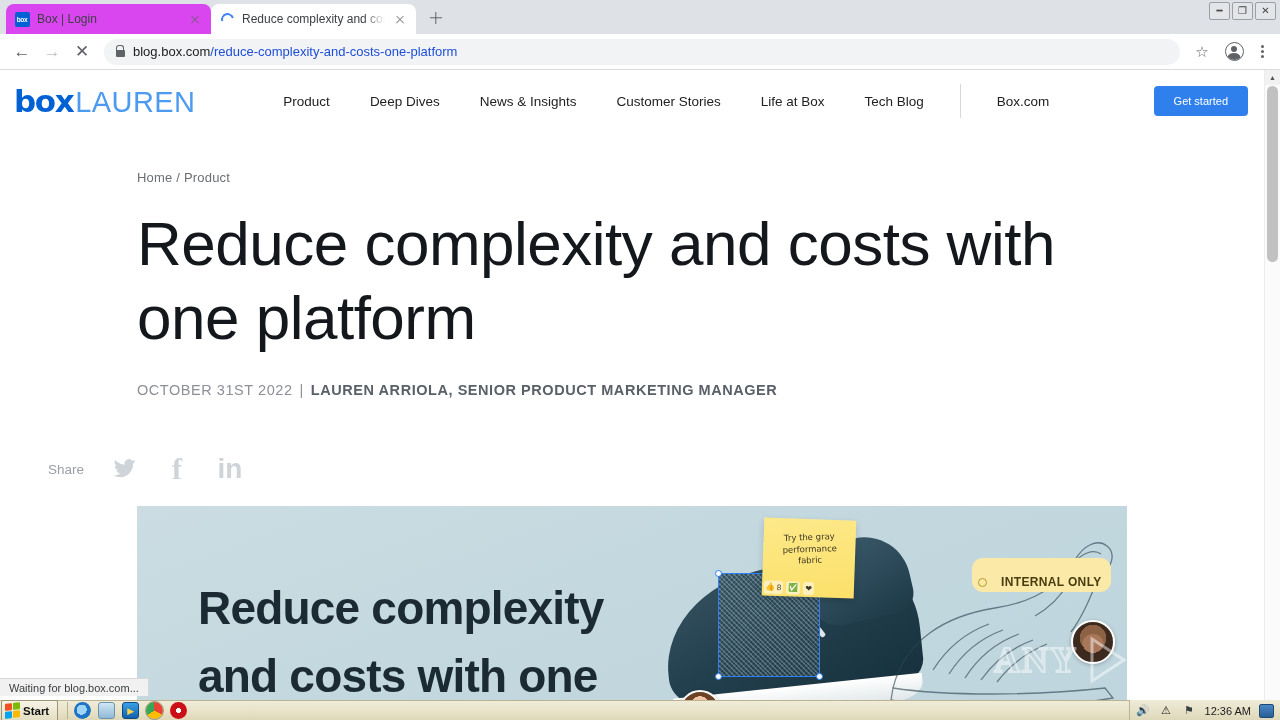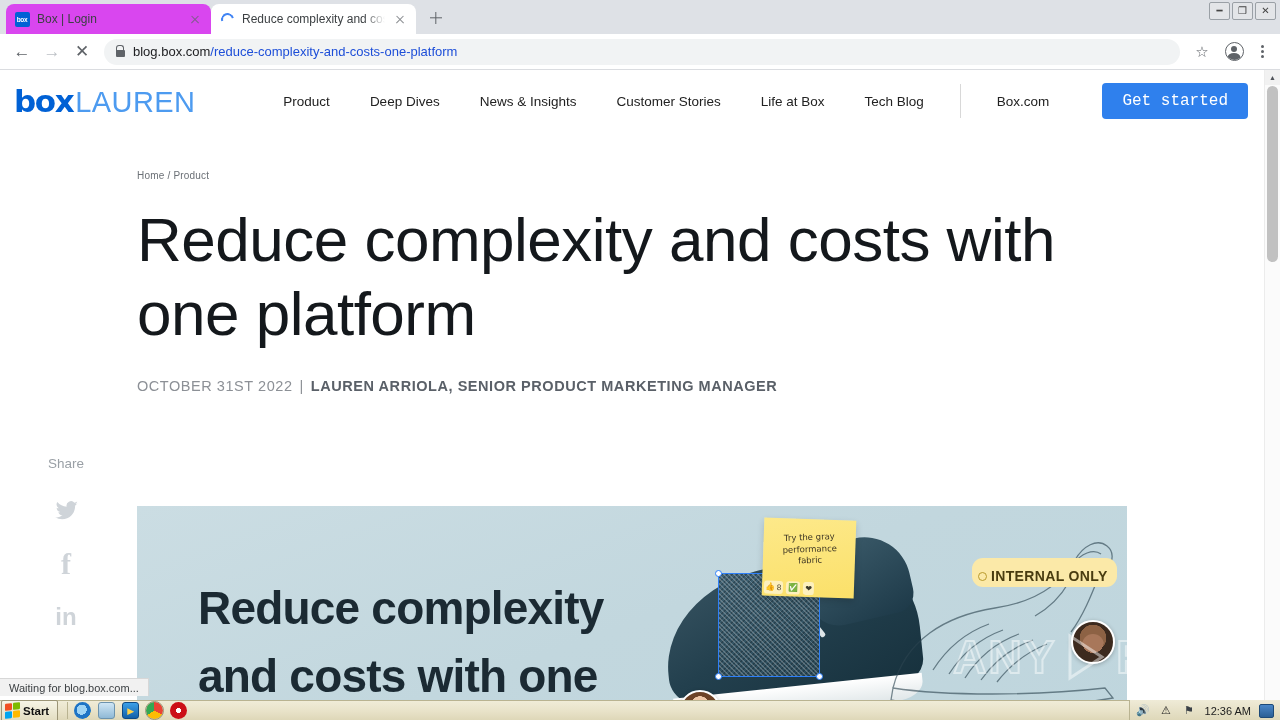--- a/index.html
+++ b/index.html
@@ -158,51 +158,51 @@
     font-size: 29px; color: #4d9bf0; letter-spacing: 0.4px; font-weight: 300;
     font-family: "Liberation Sans", sans-serif; margin-left: 2px;
   }
   .mainnav { display: flex; align-items: center; gap: 8px; flex: 1; }
   .navlink {
     font-size: 13.5px; color: #222; padding: 0 16px; white-space: nowrap;
     font-family: "Liberation Sans", sans-serif;
   }
   .navdivider { width: 1px; height: 34px; background: #d8d8d8; margin: 0 12px; }
   .getstarted {
-    background: #2f80ed; color: #fff; font-size: 16px;
-    padding: 9px 20px; border-radius: 4px; white-space: nowrap; font-family: Liberation Mono, monospace;
+    background: #2f80ed; color: #fff; font-size: 11px;
+    padding: 9px 20px; border-radius: 4px; white-space: nowrap;
   }
 
   
   .article { padding-left: 137px; padding-top: 38px; position: relative; }
-  .breadcrumb { font-size: 10px; color: #6b7076; letter-spacing: .2px; }
+  .breadcrumb { font-size: 13px; color: #6b7076; letter-spacing: .2px; }
   .post-title {
     font-family: "Liberation Sans Narrow", "Liberation Sans", sans-serif;
     font-stretch: condensed;
     font-size: 62px; line-height: 74px; color: #14181c;
     font-weight: 400; letter-spacing: -0.5px; margin-top: 22px; max-width: 1000px;
   }
   .post-meta {
     margin-top: 27px; font-size: 14.5px; letter-spacing: .55px;
     display: flex; align-items: center; gap: 7px;
   }
   .meta-date { color: #8c9096; }
   .meta-sep { color: #8c9096; }
   .meta-author { color: #5a6068; font-weight: 600; }
 
   
   .share-rail {
     position: absolute; left: 48px; top: 386px;
-    display: flex; flex-direction: column; align-items: center; gap: 27px;
+    display: flex; flex-direction: row; align-items: center; gap: 27px;
   }
   .share-label { font-size: 13.5px; color: #9aa0a6; }
   .share-ico { width: 26px; height: 26px; color: #ced3d8; display: flex; align-items: center; justify-content: center; }
   .share-ico svg { width: 26px; height: 26px; fill: #cfd4d9; }
   .share-ico.fb { font-size: 30px; font-weight: 700; color: #cfd4d9; font-family: "Liberation Serif", serif; }
-  .share-ico.li { font-size: 24px; font-weight: 700; color: #cfd4d9; }
+  .share-ico.li { font-size: 28px; font-weight: 700; color: #cfd4d9; }
 
   
   .hero {
     position: absolute; left: 137px; top: 436px; width: 990px; height: 300px;
     background: linear-gradient(160deg, #cbdde3 0%, #c2d7de 45%, #bed5dd 100%);
     overflow: hidden;
   }
   .hero-head {
     position: absolute; left: 61px; top: 68px; width: 470px;
     font-size: 46px; line-height: 68px; font-weight: 700; color: #1b2a33;
@@ -263,23 +263,23 @@
     position: absolute; left: 2px; bottom: 2px; display: flex; gap: 3px;
     align-items: center; font-size: 9px;
   }
   .rbadge {
     background: #fdf0bd; border-radius: 3px; padding: 0 2px; display: flex;
     align-items: center; gap: 1px; font-size: 8px; color: #3d3a2b; line-height: 13px;
   }
   
   .internal-pill {
     position: absolute; left: 315px; top: 52px;
-    background: #fbe9a8; border-radius: 11px; padding: 10px 9px 3px 6px;
-    display: flex; align-items: center; gap: 4px;
-    font-size: 14px; font-weight: 700; color: #493c10; letter-spacing: .35px;
+    background: #fbe9a8; border-radius: 11px; padding: 17px 9px 3px 6px;
+    display: flex; align-items: center; gap: 14px;
+    font-size: 12px; font-weight: 700; color: #493c10; letter-spacing: .35px;
   }
   .pill-dot {
     width: 9px; height: 9px; border-radius: 50%;
     border: 1.3px solid #b99a2c;
   }
   
   .av {
     position: absolute; border-radius: 50%; border: 2.5px solid #fff;
     overflow: hidden; box-shadow: 0 1px 4px rgba(0,0,0,.25);
   }
@@ -298,23 +298,23 @@
     background: radial-gradient(circle at 50% 35%, #a8775a 0 55%, transparent 56%);
   }
 
   
   .watermark {
     position: absolute; right: 42px; bottom: 36px; display: flex;
     align-items: center; gap: 10px; pointer-events: none;
     opacity: .52;
   }
   .wm-text {
-    font-size: 46px; font-weight: 700; letter-spacing: 2px;
+    font-size: 36px; font-weight: 700; letter-spacing: 2px;
     color: transparent; -webkit-text-stroke: 2px rgba(255,255,255,.9);
-    font-family: Liberation Sans, sans-serif;
+    font-family: Liberation Serif, serif;
   }
   .wm-tri {
     width: 40px; height: 48px; position: relative;
   }
   .wm-tri svg { width: 100%; height: 100%; }
 
   
   .statusbar {
     position: absolute; left: 0; bottom: 24px; height: 18px;
     background: #f1f1f1; border-top: 1px solid #d7d7d7; border-right: 1px solid #d7d7d7;

